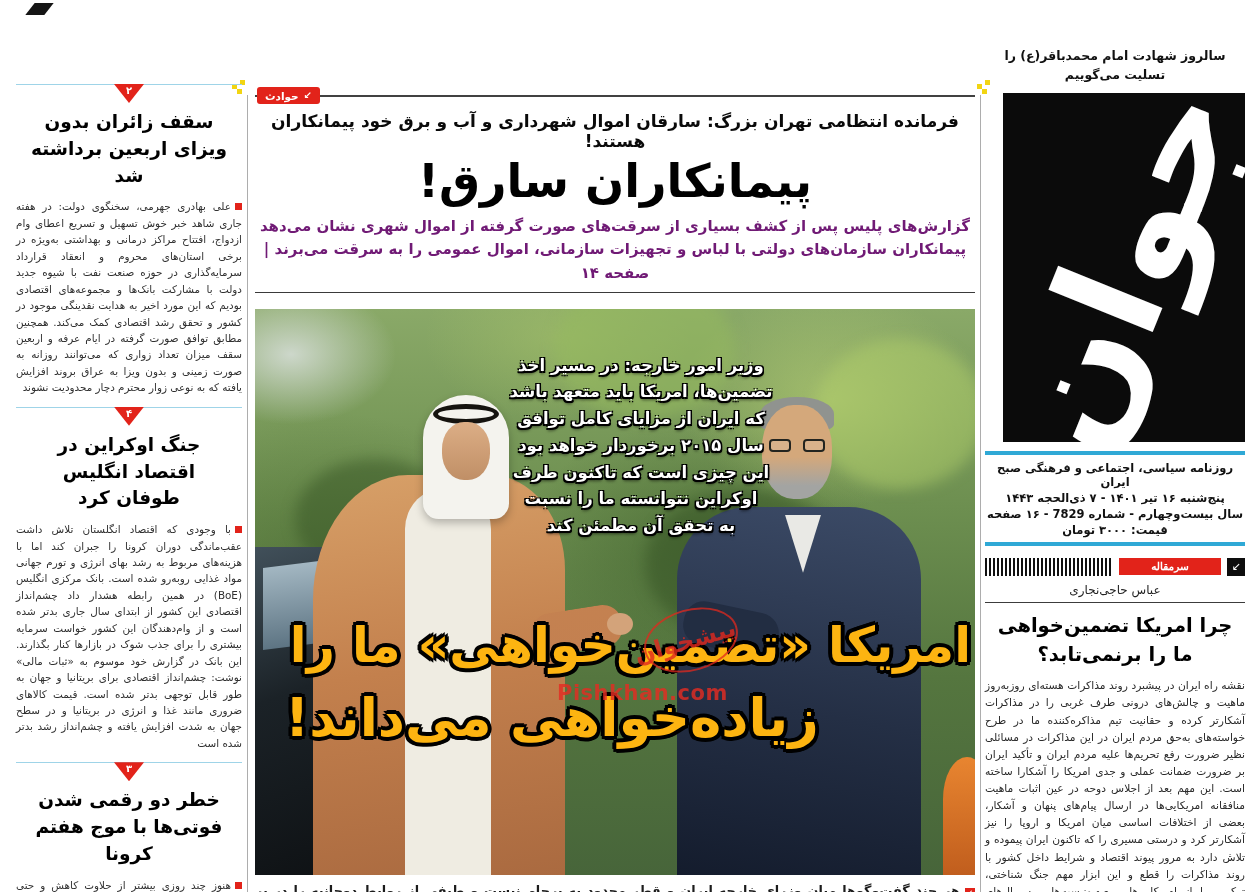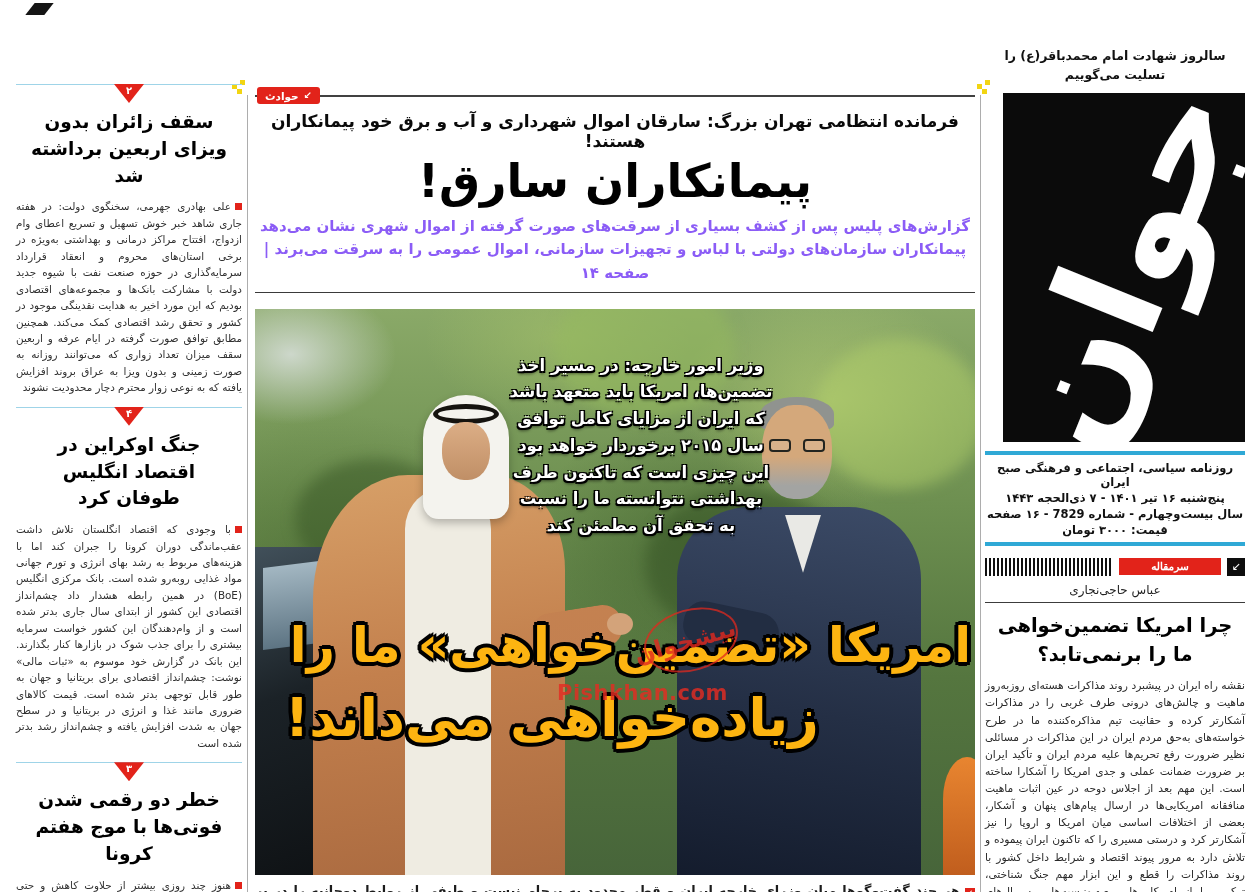--- a/index.html
+++ b/index.html
@@ -49,21 +49,21 @@
 
   
   #center { position:absolute; left:255px; top:87px; width:720px; }
   .center-top { position:relative; height:10px; border-bottom:2px solid #414141; }
   .section-tab { position:absolute; right:auto; left:2px; top:0; height:17px; background:#e2231a; border-radius:3px;
                  color:#fff; display:flex; align-items:center; gap:5px; padding:0 8px; direction:rtl;
                  font-size:10.5px; font-weight:bold; }
   .section-tab .tab-arrow { font-size:10px; }
   .kicker { margin-top:14px; text-align:center; font-size:17px; font-weight:bold; color:#0a0a0a; }
   .main-headline { margin-top:3px; text-align:center; font-size:46px; font-weight:bold; color:#000; letter-spacing:-1px; }
-  .deck { margin-top:7px; text-align:center; font-size:15px; font-weight:bold; color:#8b5cf6; line-height:1.55;
+  .deck { margin-top:7px; text-align:center; font-size:15px; font-weight:bold; color:#701a75; line-height:1.55;
           padding-bottom:7px; border-bottom:1px solid #3a3a3a; }
 
   
   .photo { position:relative; margin-top:16px; width:720px; height:566px; overflow:hidden; direction:ltr;
     background:
       radial-gradient(ellipse 150px 100px at 5% 8%,  rgba(213,221,214,.9), transparent 70%),
       radial-gradient(ellipse 210px 150px at 80% 16%, rgba(193,214,120,.55), transparent 72%),
       radial-gradient(ellipse 190px 120px at 42% 5%,  rgba(168,196,105,.5), transparent 70%),
       radial-gradient(ellipse 240px 170px at 62% 42%, rgba(55,88,38,.5),  transparent 75%),
       radial-gradient(ellipse 260px 210px at 10% 46%, rgba(66,98,42,.45), transparent 75%),
@@ -245,21 +245,21 @@
           <i></i>
         </div>
       <div class="hand"></div>
 
       <div class="photo-quote">
         <div>وزیر امور خارجه: در مسیر اخذ</div>
         <div>تضمین‌ها، امریکا باید متعهد باشد</div>
         <div>که ایران از مزایای کامل توافق</div>
         <div>سال ۲۰۱۵ برخوردار خواهد بود</div>
         <div>این چیزی است که تاکنون طرف</div>
-        <div>بهداشتی نتوانسته ما را نسبت</div>
+        <div>اوکراین نتوانسته ما را نسبت</div>
         <div>به تحقق آن مطمئن کند</div>
       </div>
 
       <div class="big-yellow big-line1">امریکا «تضمین‌خواهی» ما را</div>
       <div class="big-yellow big-line2">زیاده‌خواهی می‌داند!</div>
 
       <div class="stamp">پیشخوان</div>
       <div class="watermark">Pishkhan.com</div>
     </div>
 

